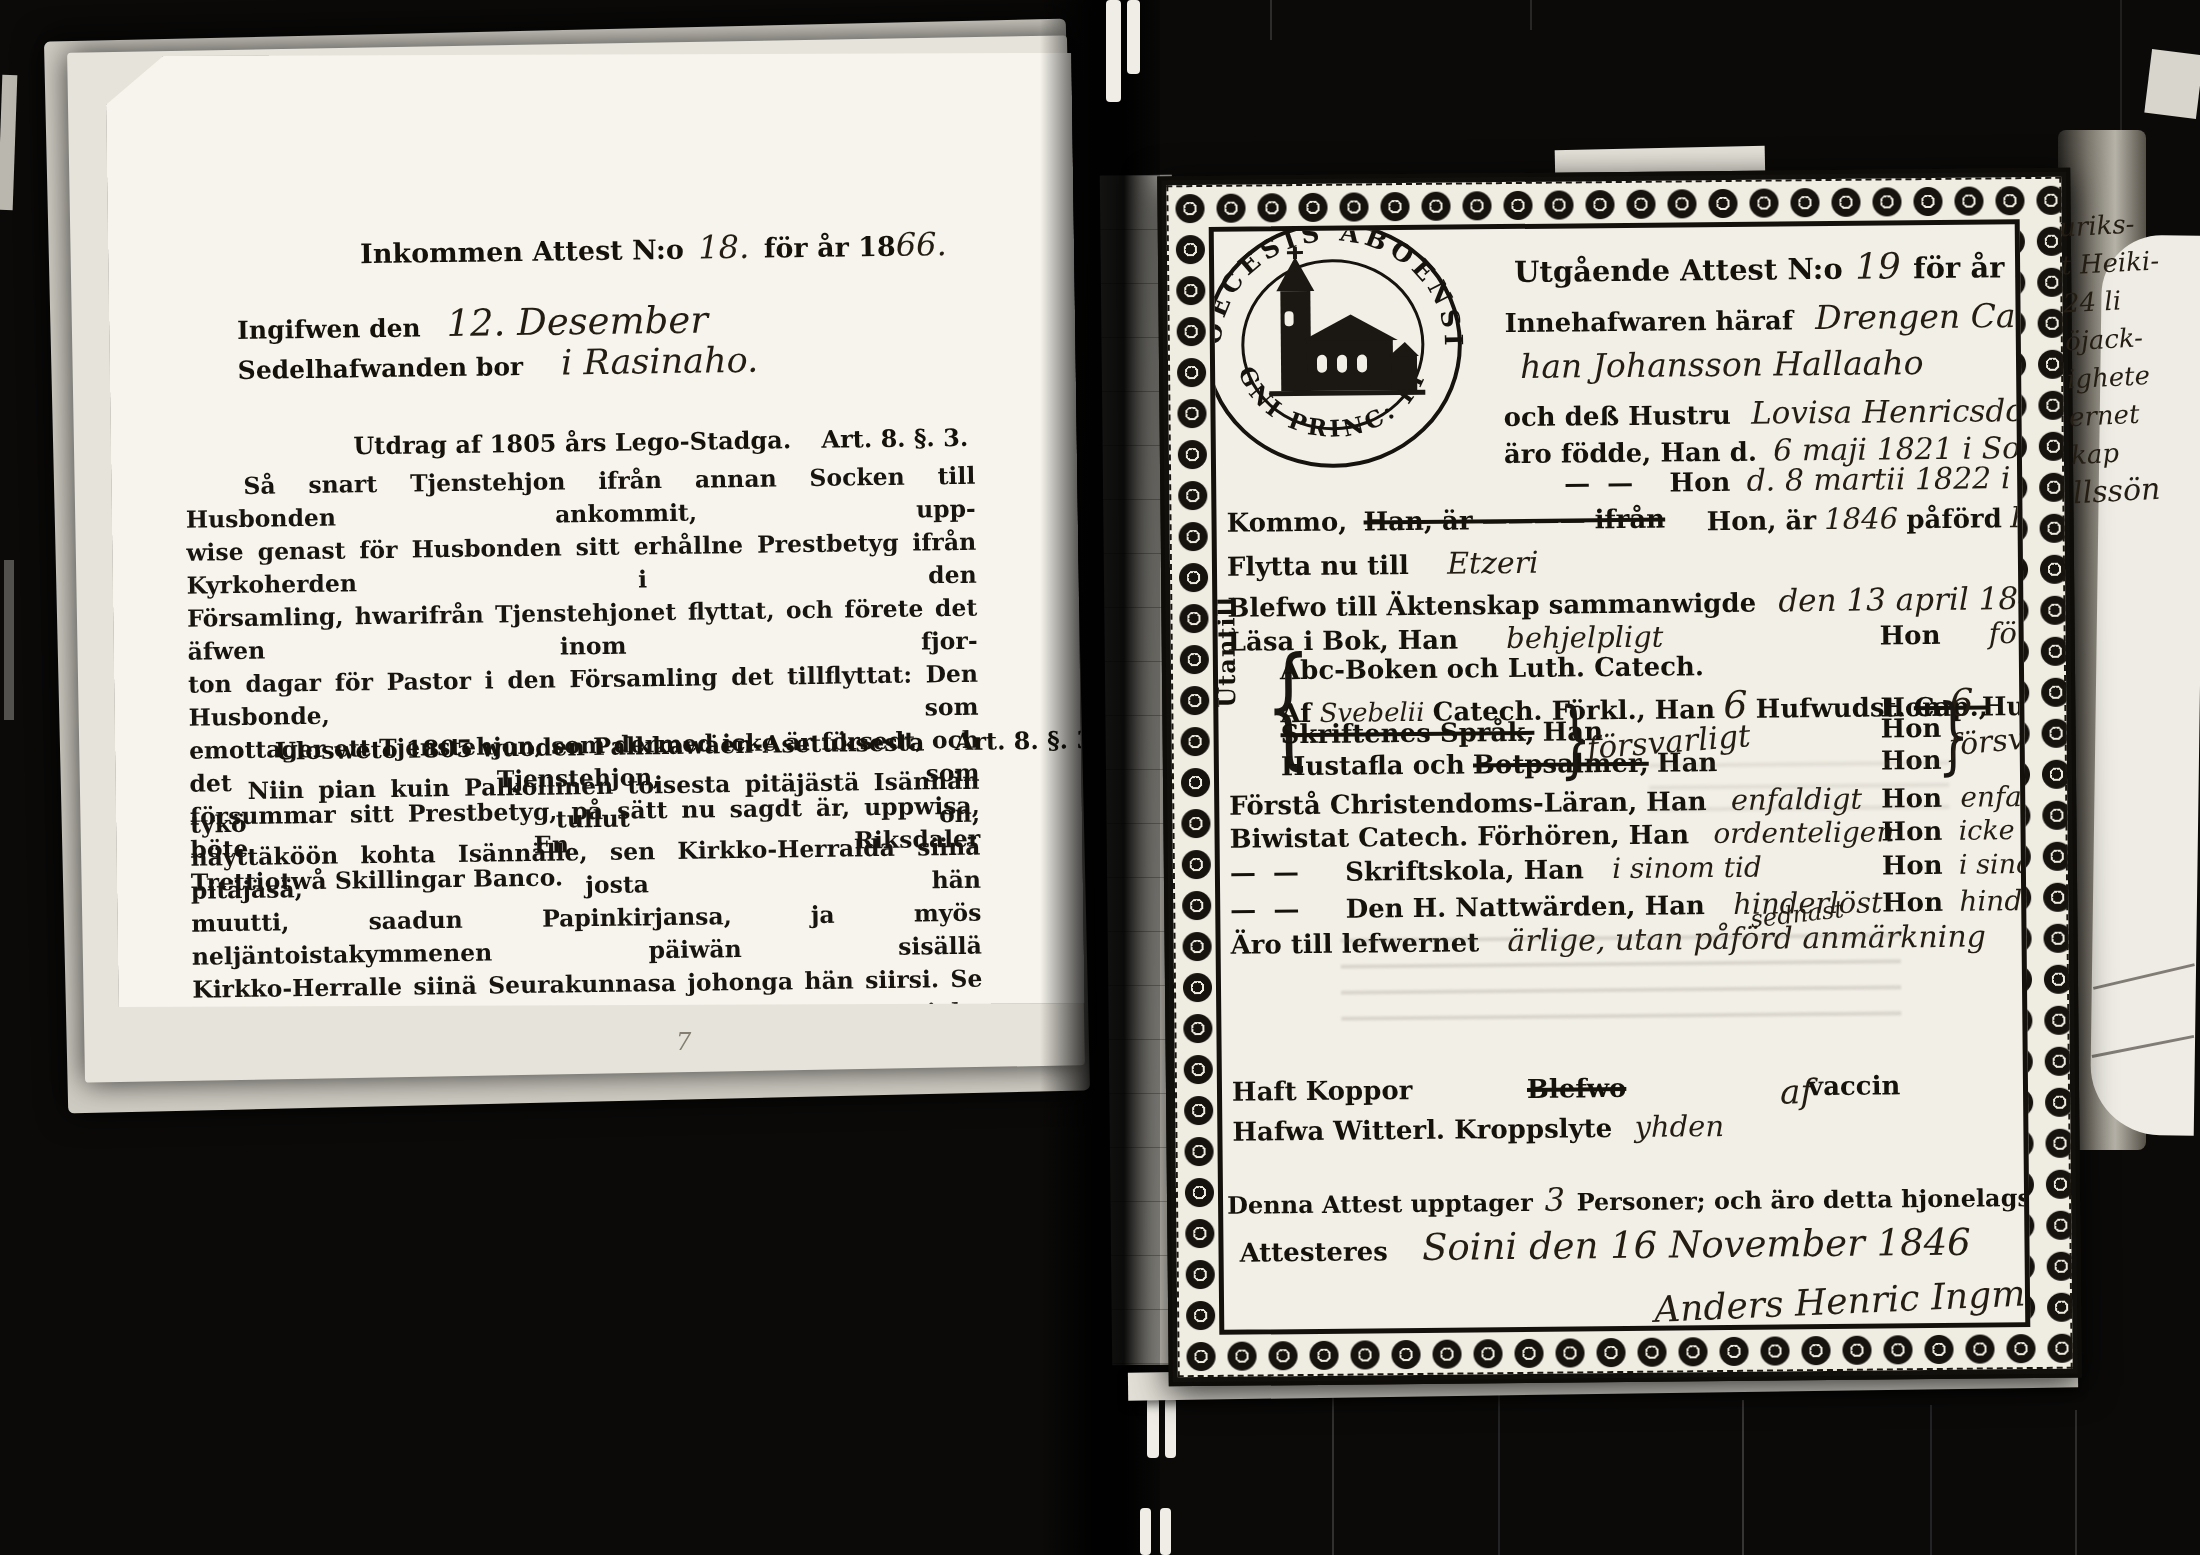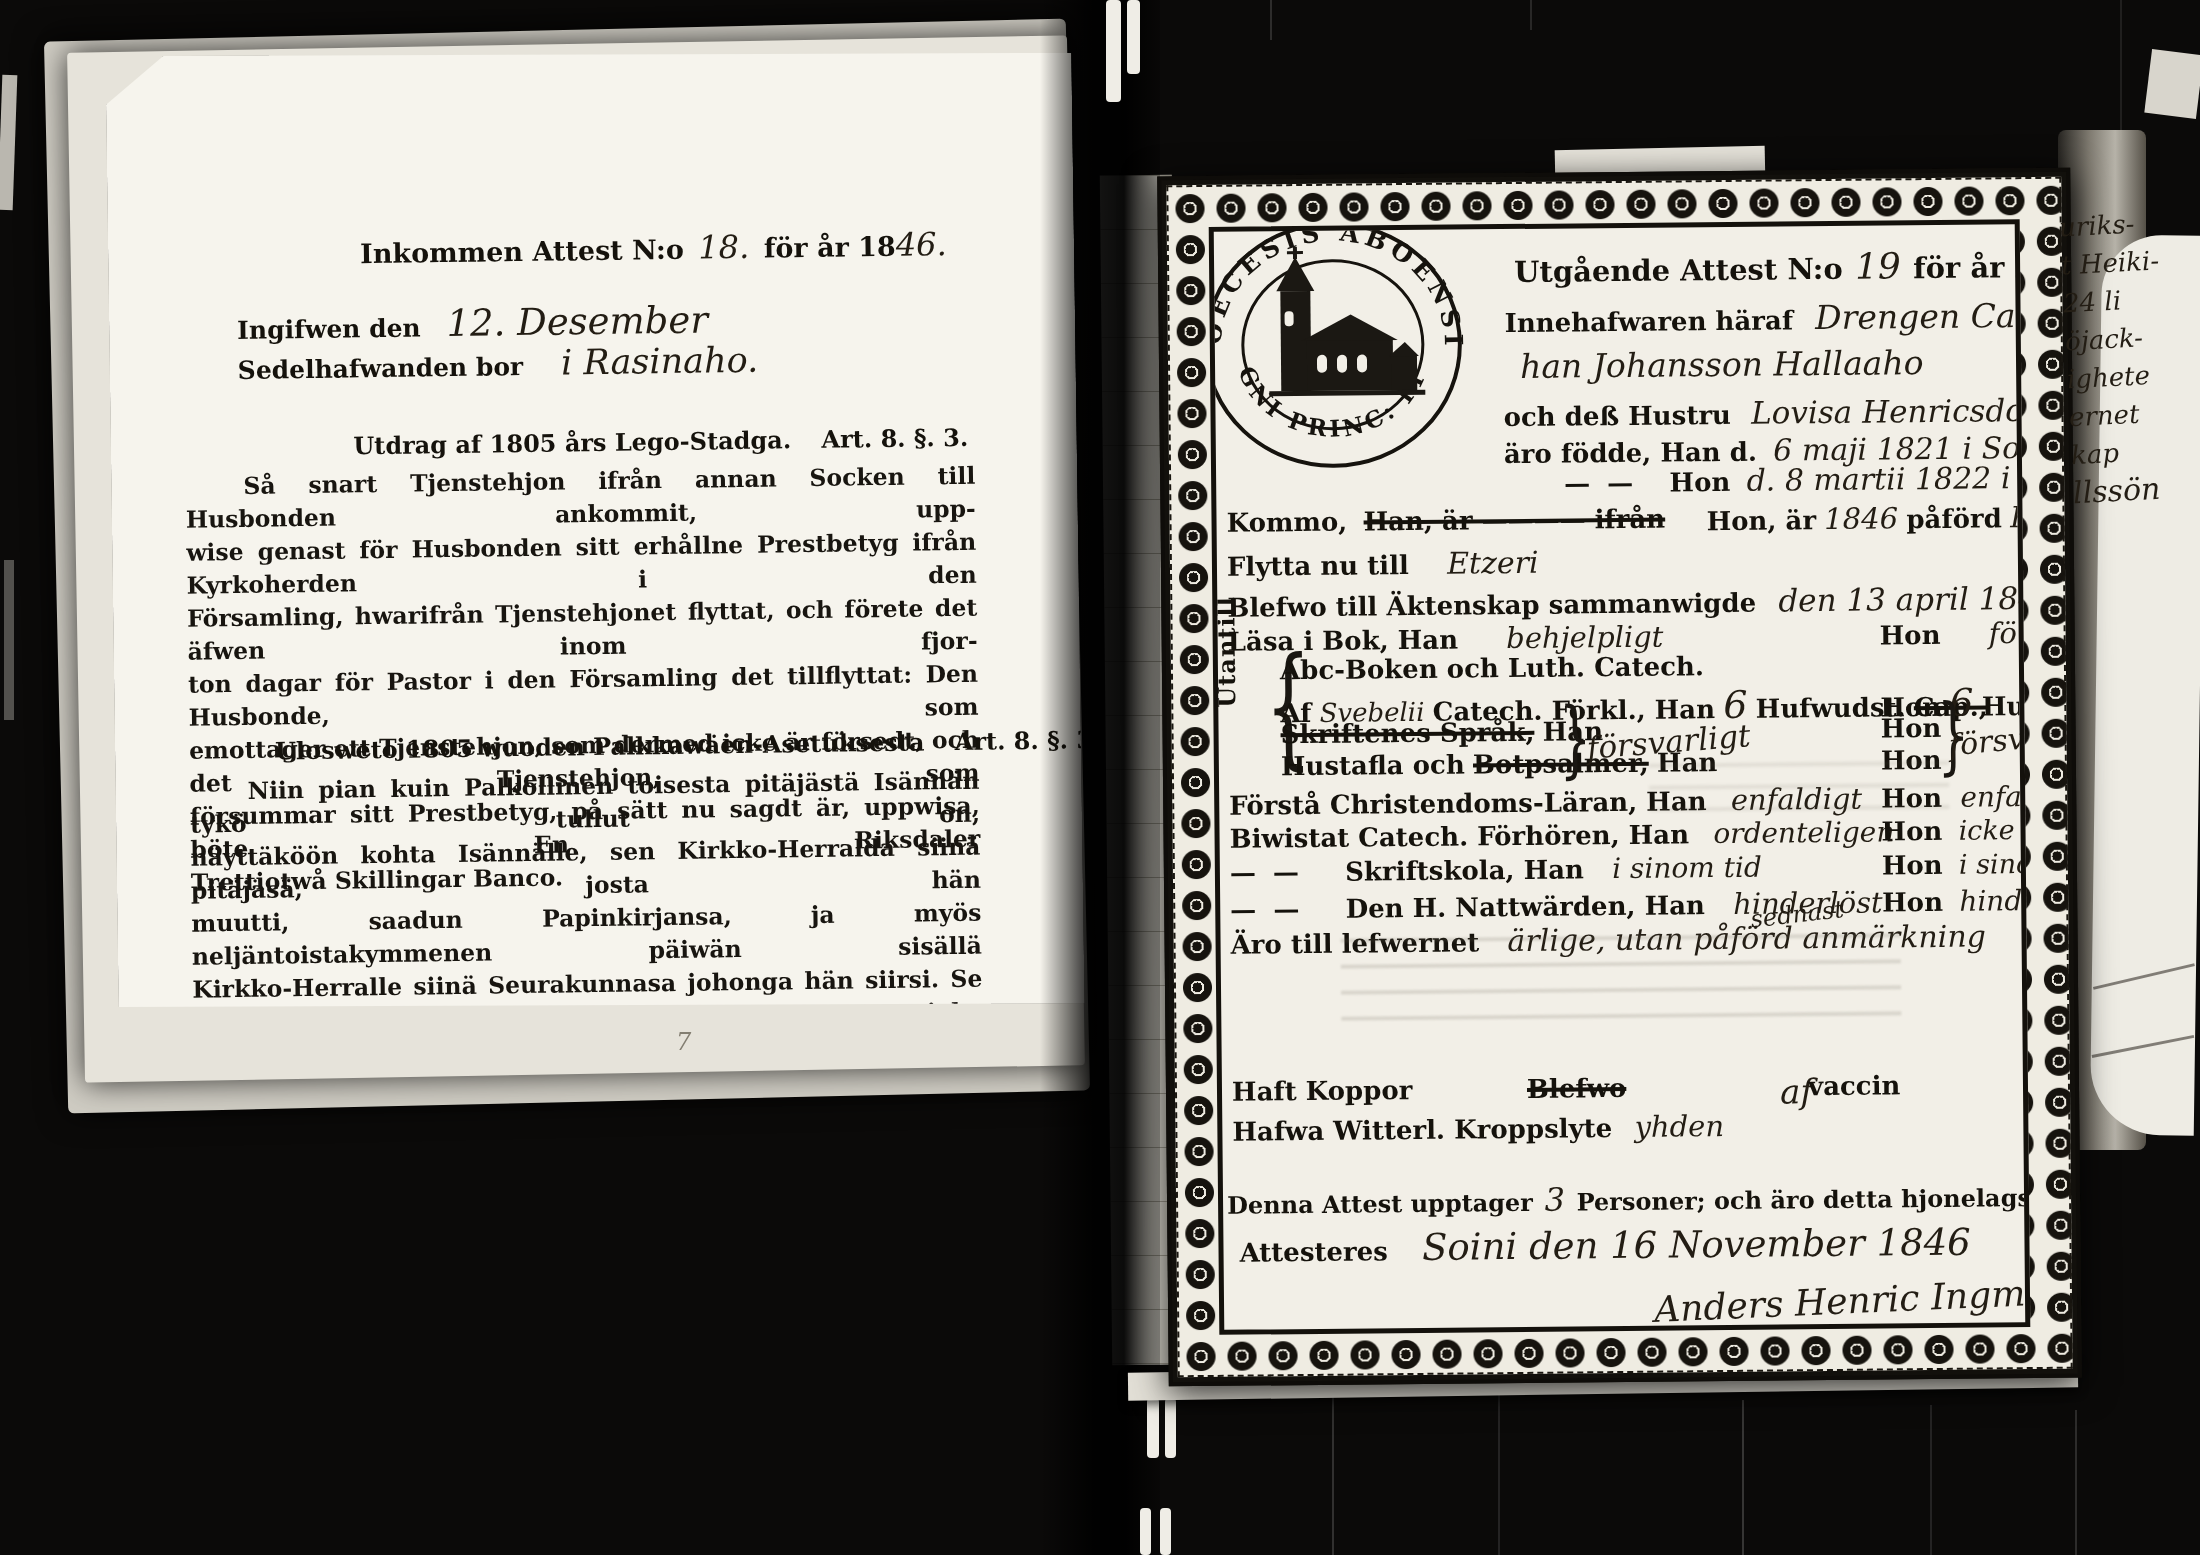--- a/index.html
+++ b/index.html
@@ -85,21 +85,21 @@
   <div class="sliver" style="left:4px;top:560px;width:10px;height:160px;opacity:.35"></div>
 
   <div class="sheet" id="sheet-back1"></div>
   <div class="sheet" id="sheet-back2"></div>
   <div class="sheet" id="sheet-front">
     <div id="left-content">
 
       <div class="lp-line" style="left:252px;top:180px;font-size:27px;">
         <span class="printed">Inkommen Attest N:o</span>
         <span class="hw" style="font-size:32px;padding:0 6px;">18.</span>
-        <span class="printed">för år 18</span><span class="hw" style="font-size:32px;">46.</span>
+        <span class="printed">för år 18</span><span class="hw" style="font-size:32px;">66.</span>
       </div>
 
       <div class="lp-line" style="left:128px;top:250px;font-size:25px;">
         <span class="printed">Ingifwen den</span>
         <span class="hw" style="font-size:37px;padding-left:18px;">12. Desember</span>
       </div>
       <div class="lp-line" style="left:128px;top:292px;font-size:25px;">
         <span class="printed">Sedelhafwanden bor</span>
         <span class="hw" style="font-size:35px;padding-left:30px;">i Rasinaho.</span>
       </div>

